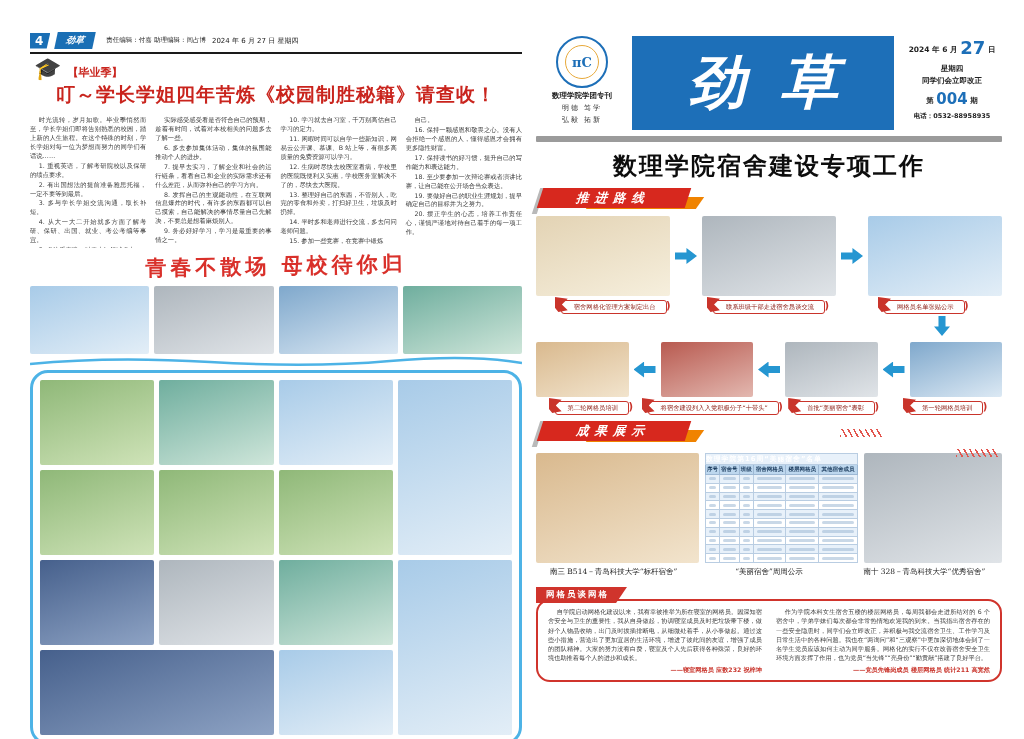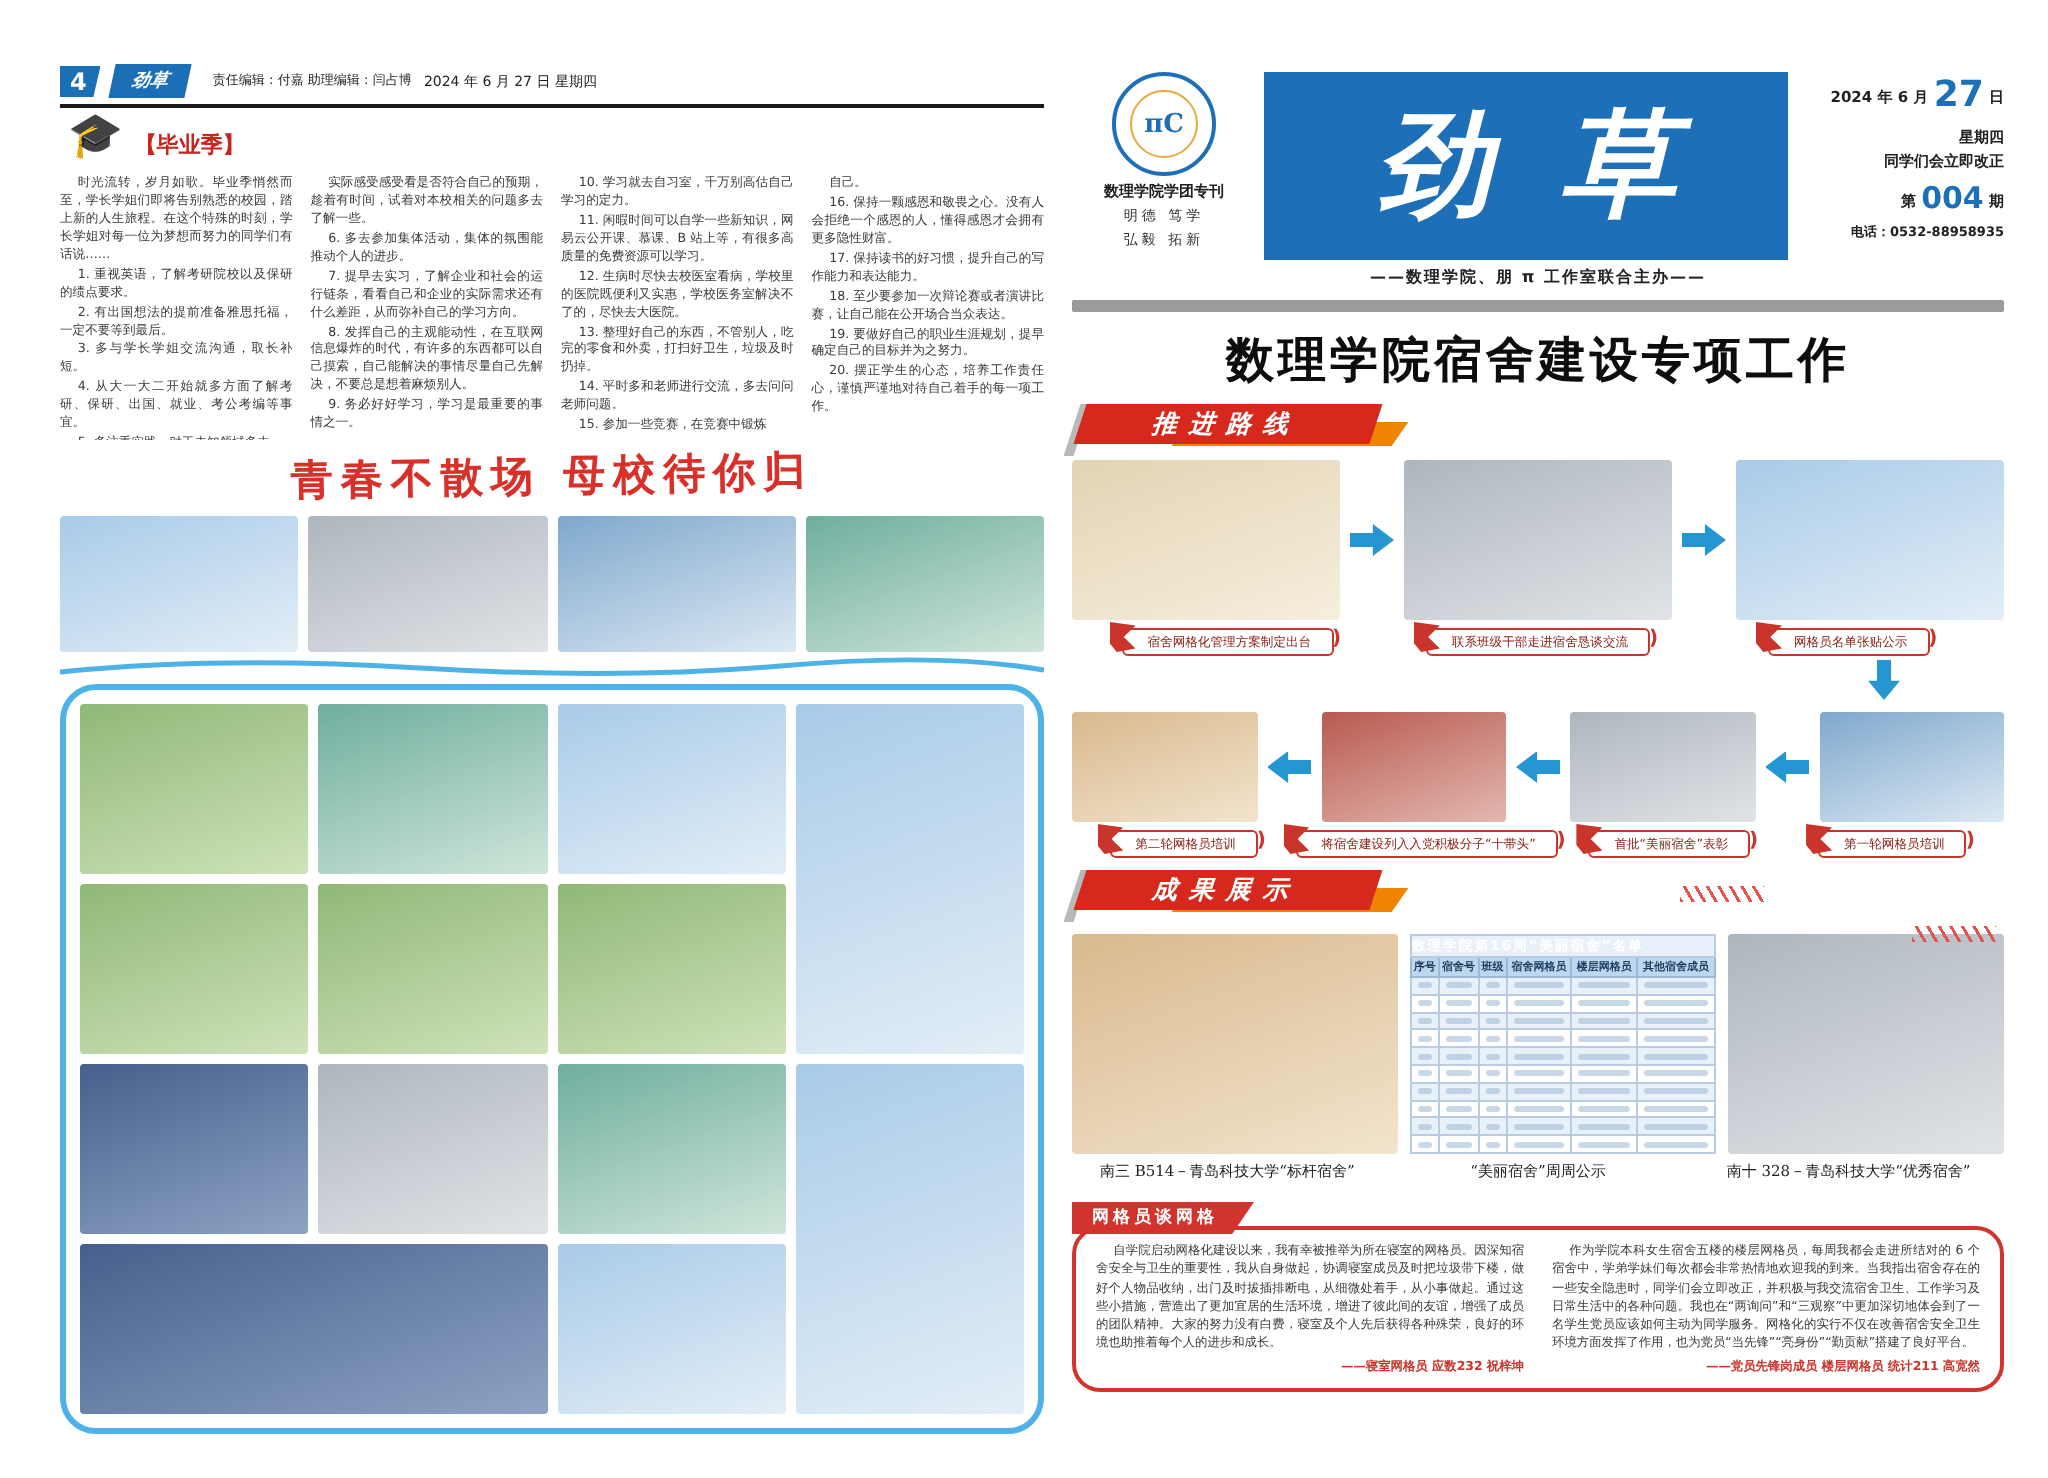--- a/index.html
+++ b/index.html
@@ -51,21 +51,21 @@
   .masthead { display:flex; align-items:flex-start; }
   .logo-col { width:92px; text-align:center; }
   .logo-ring { width:52px; height:52px; border:2.5px solid #1d6fb8; border-radius:50%; margin:2px auto 3px auto;
     display:flex; align-items:center; justify-content:center; position:relative; }
   .logo-inner { width:34px; height:34px; border:1.5px solid #e8a93a; border-radius:50%;
     display:flex; align-items:center; justify-content:center; color:#1d6fb8; font-weight:bold; font-size:13px; font-family:"DejaVu Serif",serif; }
   .logo-caption { font-size:7.5px; font-weight:bold; color:#222; }
   .motto { font-size:7px; color:#333; letter-spacing:2px; margin-top:2px; }
   .title-box { flex:1; background:#1d6fb8; height:94px; margin:2px 8px 0 4px; display:flex; align-items:center; justify-content:center; }
   .paper-title { color:#fff; font-family:"DejaVu Serif",serif; font-style:italic; font-weight:900; font-size:58px; letter-spacing:34px; text-indent:34px; }
-  .date-col { width:100px; text-align:right; font-size:7.5px; font-weight:bold; color:#222; line-height:1.6; }
+  .date-col { width:100px; text-align:center; font-size:7.5px; font-weight:bold; color:#222; line-height:1.6; }
   .date-big { color:#1d6fb8; font-size:18px; font-weight:900; vertical-align:-2px; }
   .issue-big { color:#1d6fb8; font-size:15px; font-weight:900; vertical-align:-1px; }
   .phone { font-size:6.5px; font-weight:bold; }
   .organizer { text-align:center; font-size:8px; font-weight:bold; color:#222; margin-top:3px; letter-spacing:1px; }
   .gray-bar { height:6px; background:#9b9b9b; margin-top:6px; border-radius:1px; }
 
   .headline { text-align:center; font-size:24px; font-weight:900; color:#0d0d0d; letter-spacing:2px; margin-top:8px; }
 
   .ribbon { position:relative; height:22px; margin-top:6px; width:168px; }
   .ribbon .r-tail { position:absolute; left:54px; top:9px; width:110px; height:12px; background:#f08300; transform:skewX(-35deg); }
@@ -121,20 +121,21 @@
       <span class="page-badge">4</span>
       <span class="brand-mini">劲草</span>
       <span class="lp-editors">责任编辑：付嘉    助理编辑：闫占博</span>
       <span class="lp-date">2024 年 6 月 27 日  星期四</span>
     </div>
 
     <div class="kicker-row">
       <span class="cap-icon">🎓</span>
       <span class="kicker">【毕业季】</span>
     </div>
+    <div class="lp-title">叮～学长学姐四年苦炼《校园制胜秘籍》请查收！</div>
 
     <div class="cols" id="article-cols">
         <div class="col">
           <p>时光流转，岁月如歌。毕业季悄然而至，学长学姐们即将告别熟悉的校园，踏上新的人生旅程。在这个特殊的时刻，学长学姐对每一位为梦想而努力的同学们有话说……</p>
           <p>1. 重视英语，了解考研院校以及保研的绩点要求。</p>
           <p>2. 有出国想法的提前准备雅思托福，一定不要等到最后。</p>
           <p>3. 多与学长学姐交流沟通，取长补短。</p>
           <p>4. 从大一大二开始就多方面了解考研、保研、出国、就业、考公考编等事宜。</p>
           <p>5. 多注重实践，对于未知领域多去</p>
         </div>
@@ -217,21 +218,20 @@
         <div>星期四</div>
         <div>同学们会立即改正</div>
         <div>
           <span>第</span>
           <span class="issue-big">004</span>
           <span>期</span>
         </div>
         <div class="phone">电话：0532-88958935</div>
       </div>
     </div>
-    <div class="organizer">——数理学院、朋 π 工作室联合主办——</div>
     <div class="gray-bar"></div>
 
     <div class="headline">数理学院宿舍建设专项工作</div>
 
     <div class="ribbon">
       <div class="r-stub"></div>
       <div class="r-tail"></div>
       <div class="r-main">推进路线</div>
     </div>
 

